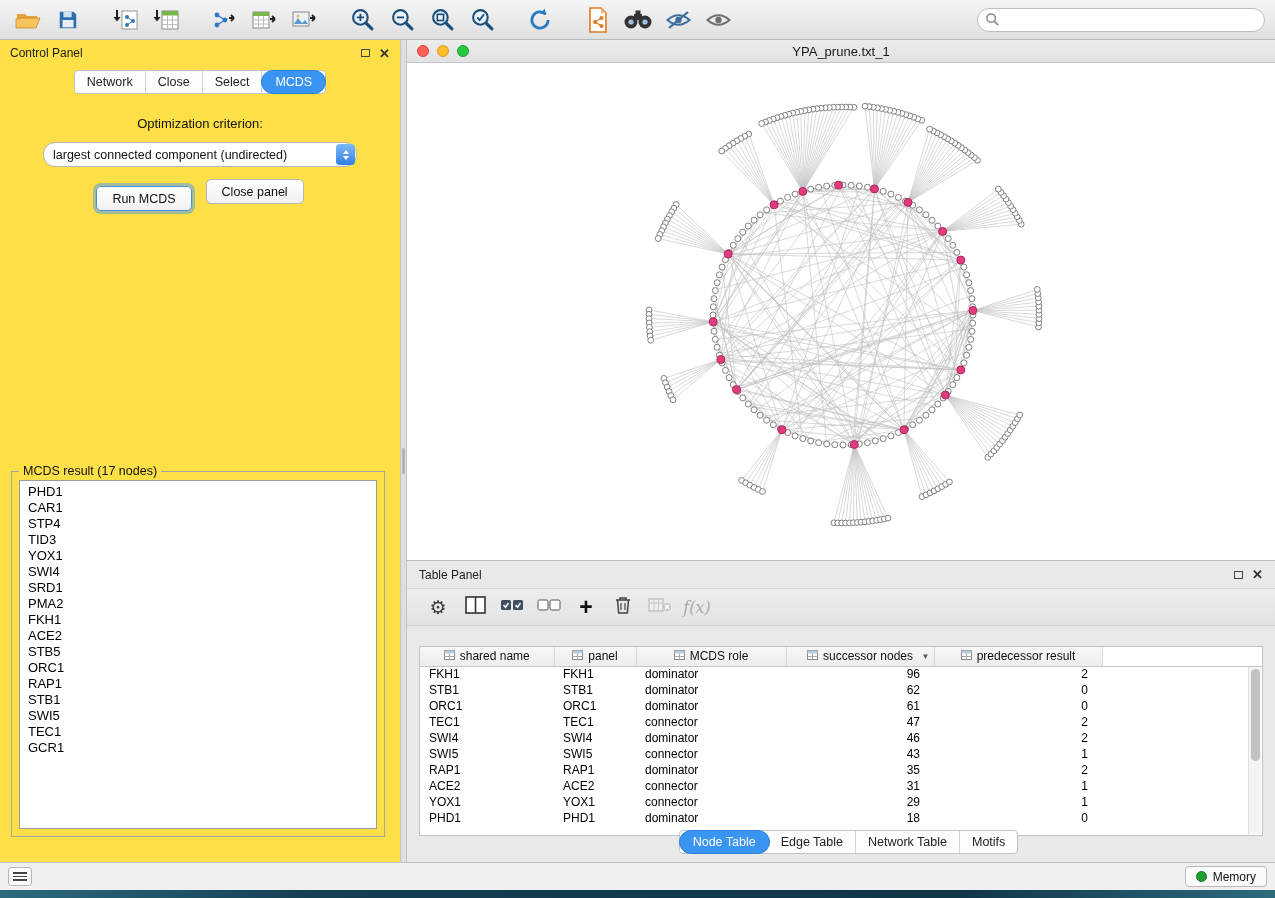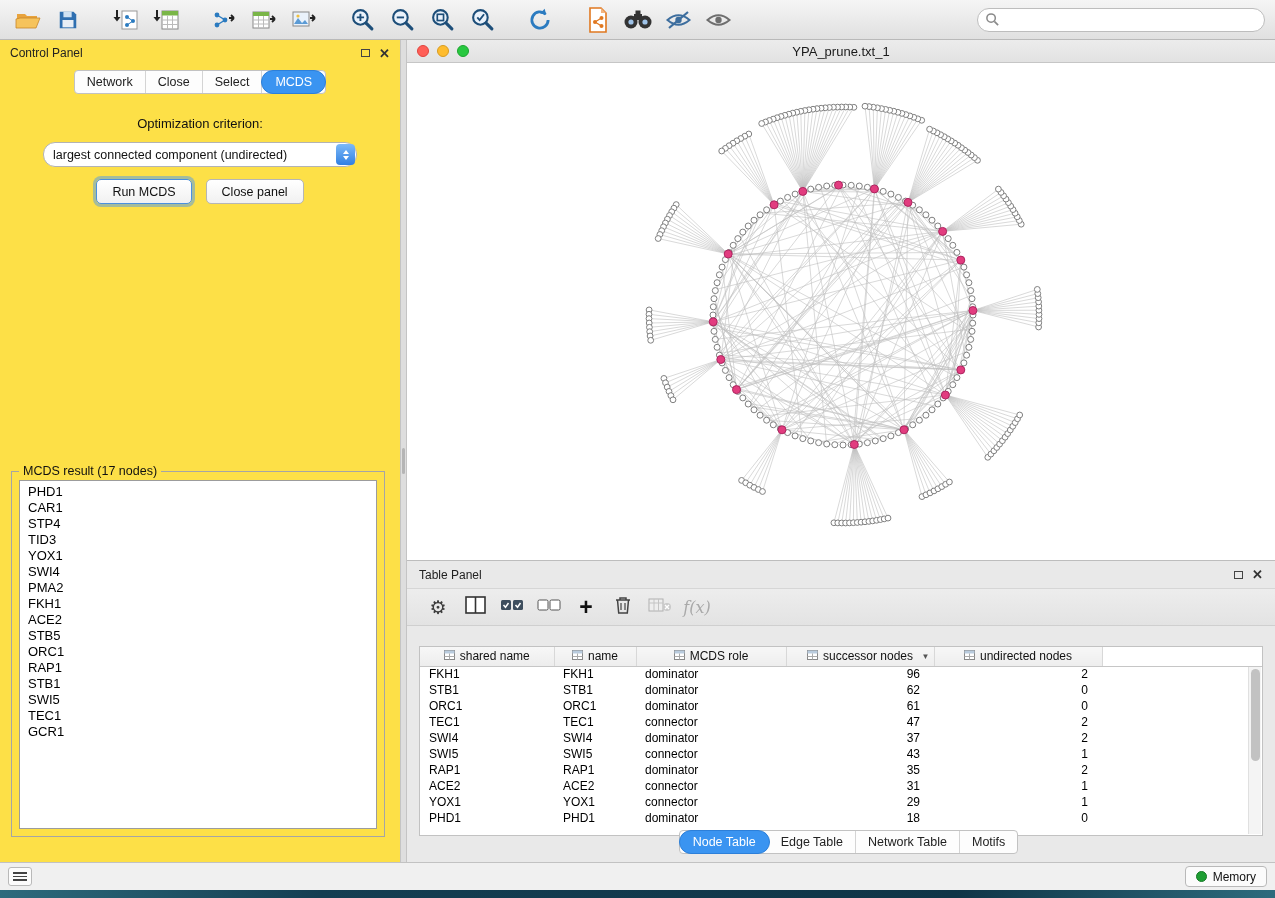--- a/index.html
+++ b/index.html
@@ -44,21 +44,21 @@
   .dropdown .stepper { position:absolute; right:1px; top:1px; bottom:1px; width:19px;
     background:linear-gradient(#7cb9f8,#3180e2); border-radius:4px; display:flex; flex-direction:column;
     align-items:center; justify-content:center; }
   .stepper .tri-up { width:0; height:0; border-left:3.5px solid transparent; border-right:3.5px solid transparent;
     border-bottom:4.5px solid #fff; margin-bottom:2px; }
   .stepper .tri-down { width:0; height:0; border-left:3.5px solid transparent; border-right:3.5px solid transparent;
     border-top:4.5px solid #fff; }
   .cp-buttons { display:flex; justify-content:center; gap:14px; margin-top:12px; }
   .btn { height:25px; padding:0 15px; background:linear-gradient(#ffffff,#f1f1f1); border:1px solid #b6b6b6;
     border-radius:5px; font-size:12.5px; color:#111; font-family:"Liberation Sans",sans-serif; }
-  .btn.focused { box-shadow:0 0 0 3px rgba(77,151,240,.5); border-color:#4a90e0; }
+  .btn.focused { box-shadow:0 0 0 3px rgba(77,151,240,.5); border-color:#4a90e0;margin-top:7px; }
   .mcds-group { position:absolute; left:11px; right:15px; top:424px; bottom:25px;
     border:1px solid #a5a5a5; }
   .mcds-group legend { font-size:12.5px; color:#111; margin-left:7px; padding:0 4px; }
   .mcds-list { position:absolute; left:7px; right:7px; top:2px; bottom:7px; background:#fff;
     border:1px solid #9c9c9c; overflow:auto; padding:3px 8px; }
   .mcds-item { font-size:13px; height:16px; line-height:16px; color:#000; }
 
   
   .network-panel { position:absolute; left:407px; top:40px; right:0; height:520px; background:#5eead4; }
   .net-titlebar { height:23px; background:linear-gradient(#ececec,#e2e2e2); border-bottom:1px solid #c6c6c6;
@@ -326,20 +326,21 @@
     </div>
     <fieldset class="mcds-group">
       <legend>MCDS result (17 nodes)</legend>
       <div class="mcds-list" id="mcds-list">
           <div class="mcds-item">PHD1</div>
           <div class="mcds-item">CAR1</div>
           <div class="mcds-item">STP4</div>
           <div class="mcds-item">TID3</div>
           <div class="mcds-item">YOX1</div>
           <div class="mcds-item">SWI4</div>
+          <div class="mcds-item">SRD1</div>
           <div class="mcds-item">PMA2</div>
           <div class="mcds-item">FKH1</div>
           <div class="mcds-item">ACE2</div>
           <div class="mcds-item">STB5</div>
           <div class="mcds-item">ORC1</div>
           <div class="mcds-item">RAP1</div>
           <div class="mcds-item">STB1</div>
           <div class="mcds-item">SWI5</div>
           <div class="mcds-item">TEC1</div>
           <div class="mcds-item">GCR1</div>
@@ -1047,21 +1048,21 @@
                 </span>
               </th>
             <th>
                 <span class="hwrap">
                   <span class="hdr-grid"><svg width="11" height="10" viewBox="0 0 11 10">
                       <rect x="0.5" y="0.5" width="10" height="9" fill="#fff" stroke="#888"></rect>
                       <rect x="0.5" y="0.5" width="10" height="3" fill="#b9cbdd"></rect>
                       <line x1="5.5" y1="3.5" x2="5.5" y2="9.5" stroke="#aaa"></line>
                       <line x1="0.5" y1="6.5" x2="10.5" y2="6.5" stroke="#aaa"></line>
                     </svg></span>
-                  <span>name</span>
+                  <span>panel</span>
                 </span>
               </th>
             <th>
                 <span class="hwrap">
                   <span class="hdr-grid"><svg width="11" height="10" viewBox="0 0 11 10">
                       <rect x="0.5" y="0.5" width="10" height="9" fill="#fff" stroke="#888"></rect>
                       <rect x="0.5" y="0.5" width="10" height="3" fill="#b9cbdd"></rect>
                       <line x1="5.5" y1="3.5" x2="5.5" y2="9.5" stroke="#aaa"></line>
                       <line x1="0.5" y1="6.5" x2="10.5" y2="6.5" stroke="#aaa"></line>
                     </svg></span>
@@ -1081,21 +1082,21 @@
                 <span class="sort-arrow">▼</span>
               </th>
             <th>
                 <span class="hwrap">
                   <span class="hdr-grid"><svg width="11" height="10" viewBox="0 0 11 10">
                       <rect x="0.5" y="0.5" width="10" height="9" fill="#fff" stroke="#888"></rect>
                       <rect x="0.5" y="0.5" width="10" height="3" fill="#b9cbdd"></rect>
                       <line x1="5.5" y1="3.5" x2="5.5" y2="9.5" stroke="#aaa"></line>
                       <line x1="0.5" y1="6.5" x2="10.5" y2="6.5" stroke="#aaa"></line>
                     </svg></span>
-                  <span>undirected nodes</span>
+                  <span>predecessor result</span>
                 </span>
               </th>
             <th class="filler"></th>
           </tr>
         </thead>
         <tbody id="table-body">
             <tr>
               <td>FKH1</td>
               <td>FKH1</td>
               <td>dominator</td>
@@ -1124,21 +1125,21 @@
               <td>TEC1</td>
               <td>connector</td>
               <td class="num">47</td>
               <td class="num">2</td>
               <td></td>
             </tr>
             <tr>
               <td>SWI4</td>
               <td>SWI4</td>
               <td>dominator</td>
-              <td class="num">37</td>
+              <td class="num">46</td>
               <td class="num">2</td>
               <td></td>
             </tr>
             <tr>
               <td>SWI5</td>
               <td>SWI5</td>
               <td>connector</td>
               <td class="num">43</td>
               <td class="num">1</td>
               <td></td>

